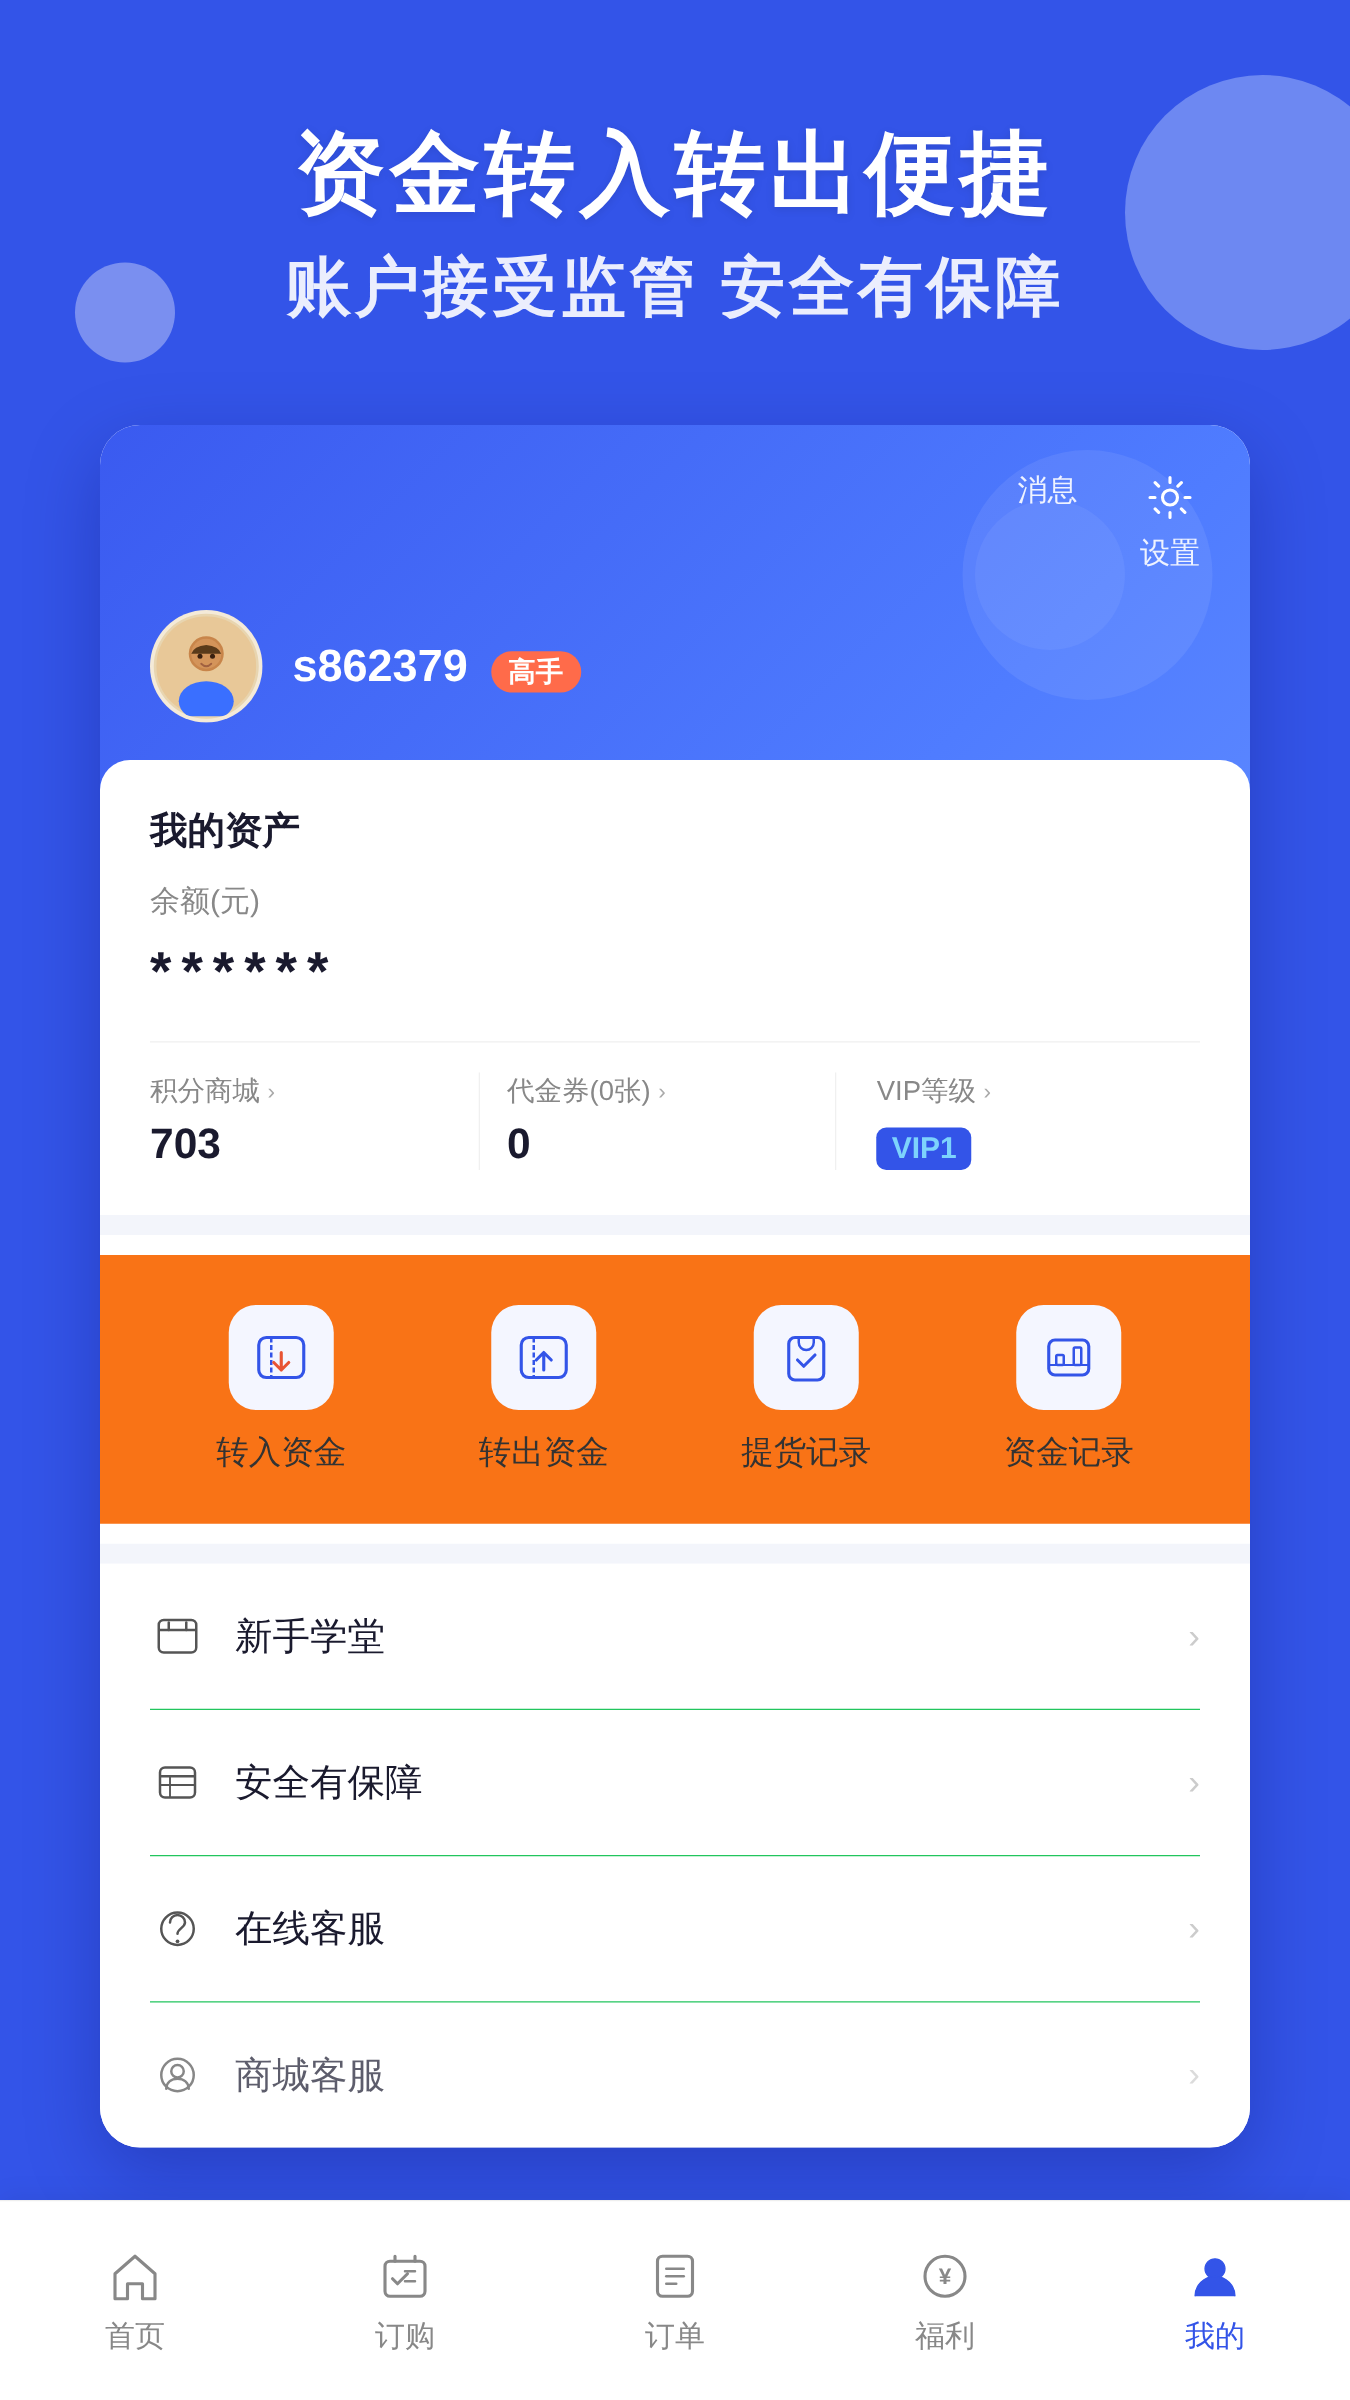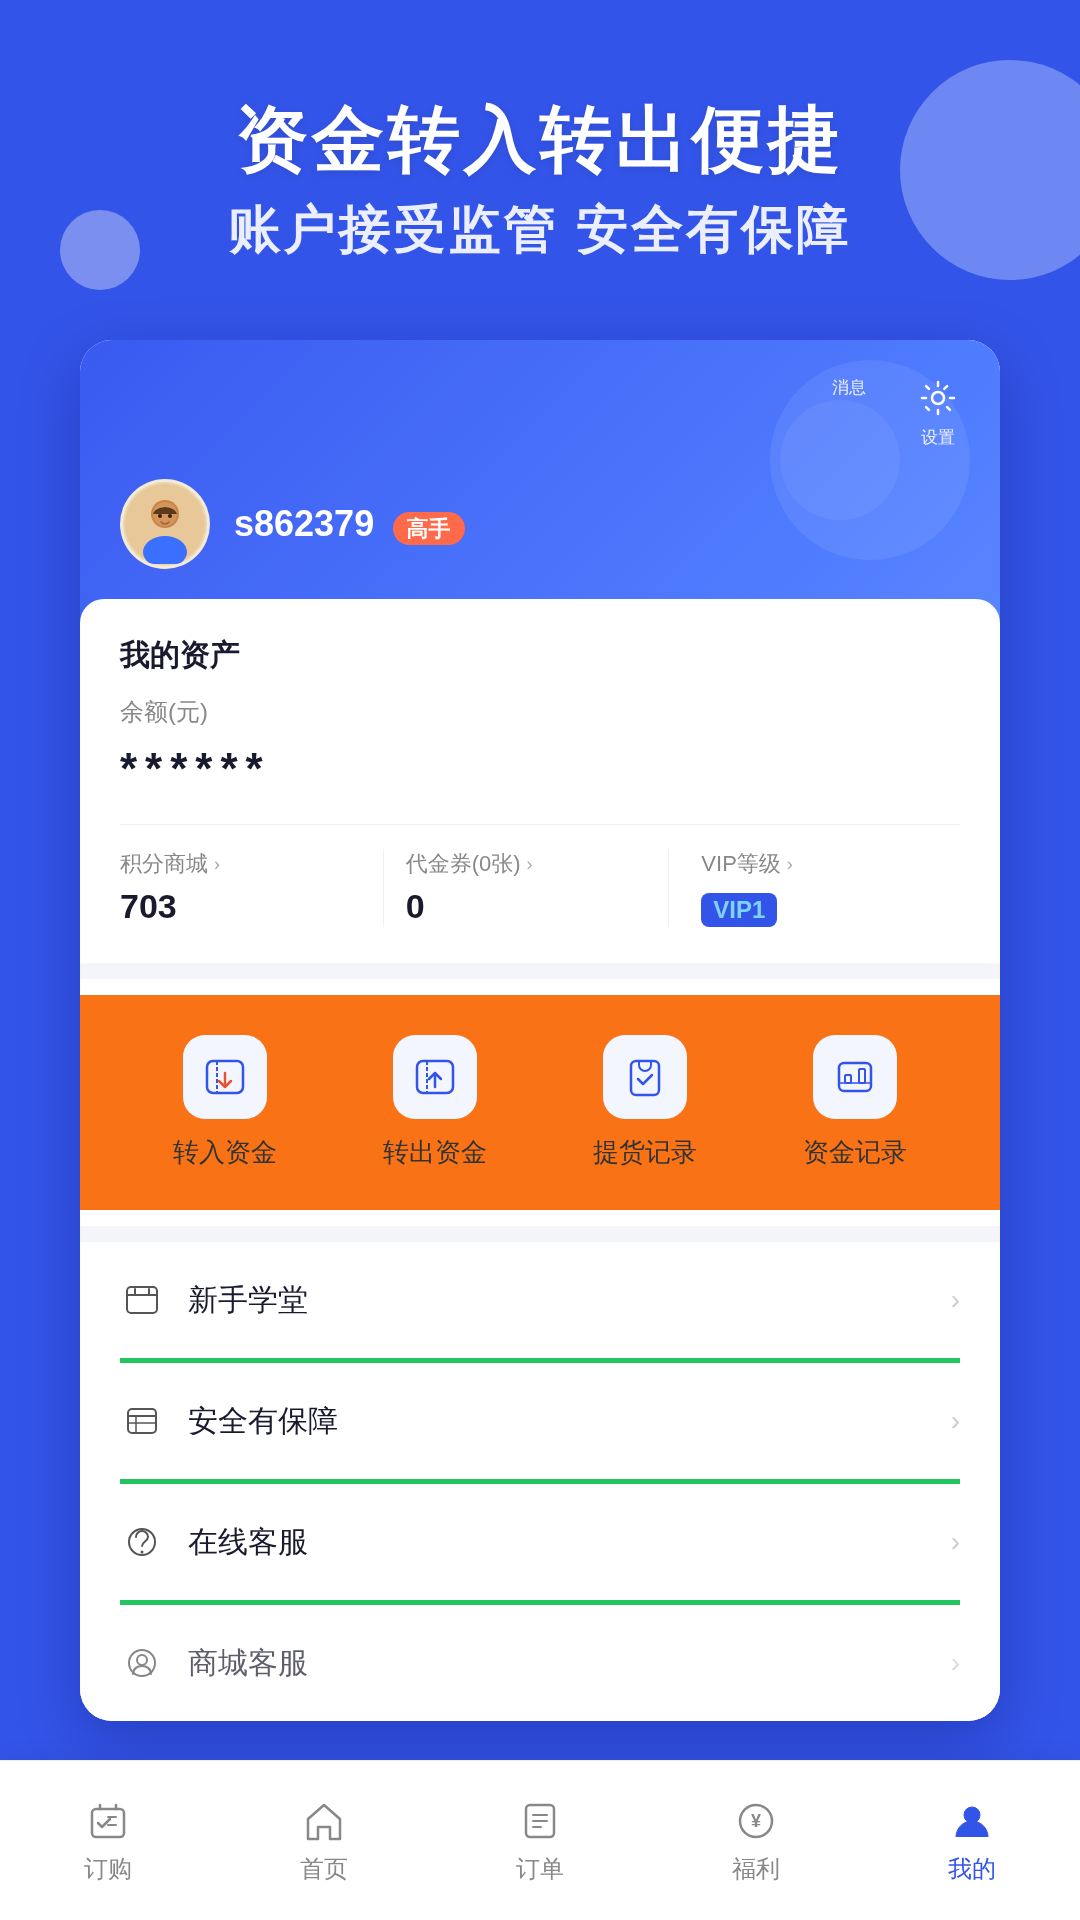--- a/index.html
+++ b/index.html
@@ -109,21 +109,21 @@
       flex-direction: column;
       align-items: center;
       gap: 6px;
       cursor: pointer;
     }
     .top-icon-svg {
       width: 44px;
       height: 44px;
     }
     .top-icon-label {
-      font-size: 17px;
+      font-size: 24px;
       color: rgba(255,255,255,0.9);
     }
 
     
     .user-row {
       display: flex;
       align-items: center;
       gap: 24px;
       position: relative;
       z-index: 2;
@@ -266,21 +266,21 @@
 
     
     .menu-section {
       background: #fff;
       padding: 0 40px;
     }
     .menu-item {
       display: flex;
       align-items: center;
       padding: 36px 0;
-      border-bottom: 5px solid #22c55e;
+      border-bottom: 1px solid #22c55e;
       cursor: pointer;
       gap: 24px;
     }
     .menu-item:last-child {
       border-bottom: none;
     }
     .menu-icon {
       width: 44px;
       height: 44px;
       flex-shrink: 0;
@@ -529,36 +529,36 @@
 
   </div>
 
 </div>
 
 <div class="bottom-nav">
 
   <div class="nav-item">
     <div class="nav-icon">
       <svg viewBox="0 0 48 48" fill="none">
+        <path d="M8 22L24 8l16 14v20H30v-12h-12v12H8V22z" stroke="#888" stroke-width="2.5" stroke-linejoin="round"></path>
+      </svg>
+    </div>
+    <span class="nav-label">首页</span>
+  </div>
+
+  <div class="nav-item">
+    <div class="nav-icon">
+      <svg viewBox="0 0 48 48" fill="none">
         <rect x="8" y="12" width="32" height="28" rx="4" stroke="#888" stroke-width="2.5"></rect>
         <path d="M16 12v-4M32 12v-4" stroke="#888" stroke-width="2.5" stroke-linecap="round"></path>
         <path d="M14 26l4 4 8-8" stroke="#888" stroke-width="2.5" stroke-linecap="round" stroke-linejoin="round"></path>
         <path d="M24 20h8M24 28h8" stroke="#888" stroke-width="2" stroke-linecap="round"></path>
       </svg>
     </div>
     <span class="nav-label">订购</span>
-  </div>
-
-  <div class="nav-item">
-    <div class="nav-icon">
-      <svg viewBox="0 0 48 48" fill="none">
-        <path d="M8 22L24 8l16 14v20H30v-12h-12v12H8V22z" stroke="#888" stroke-width="2.5" stroke-linejoin="round"></path>
-      </svg>
-    </div>
-    <span class="nav-label">首页</span>
   </div>
 
   <div class="nav-item">
     <div class="nav-icon">
       <svg viewBox="0 0 48 48" fill="none">
         <rect x="10" y="8" width="28" height="32" rx="4" stroke="#888" stroke-width="2.5"></rect>
         <line x1="17" y1="18" x2="31" y2="18" stroke="#888" stroke-width="2" stroke-linecap="round"></line>
         <line x1="17" y1="24" x2="31" y2="24" stroke="#888" stroke-width="2" stroke-linecap="round"></line>
         <line x1="17" y1="30" x2="25" y2="30" stroke="#888" stroke-width="2" stroke-linecap="round"></line>
       </svg>

